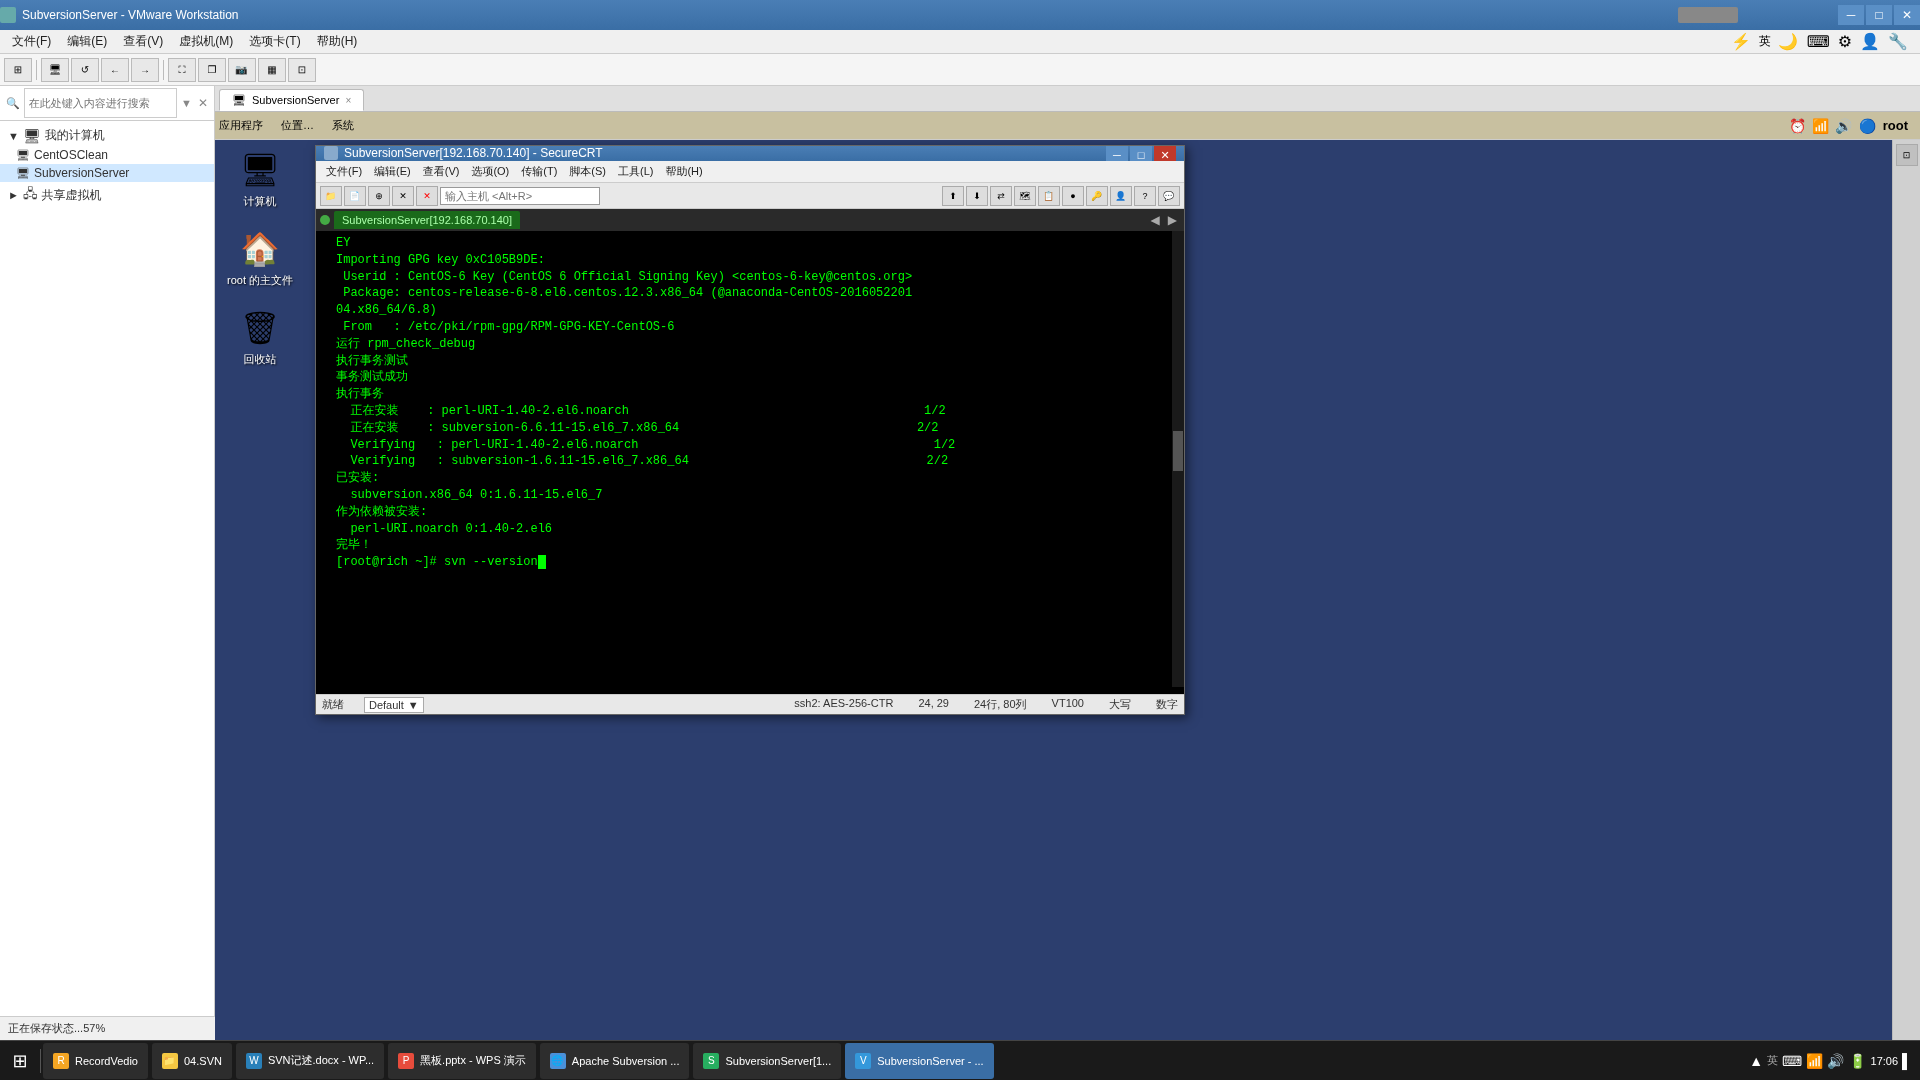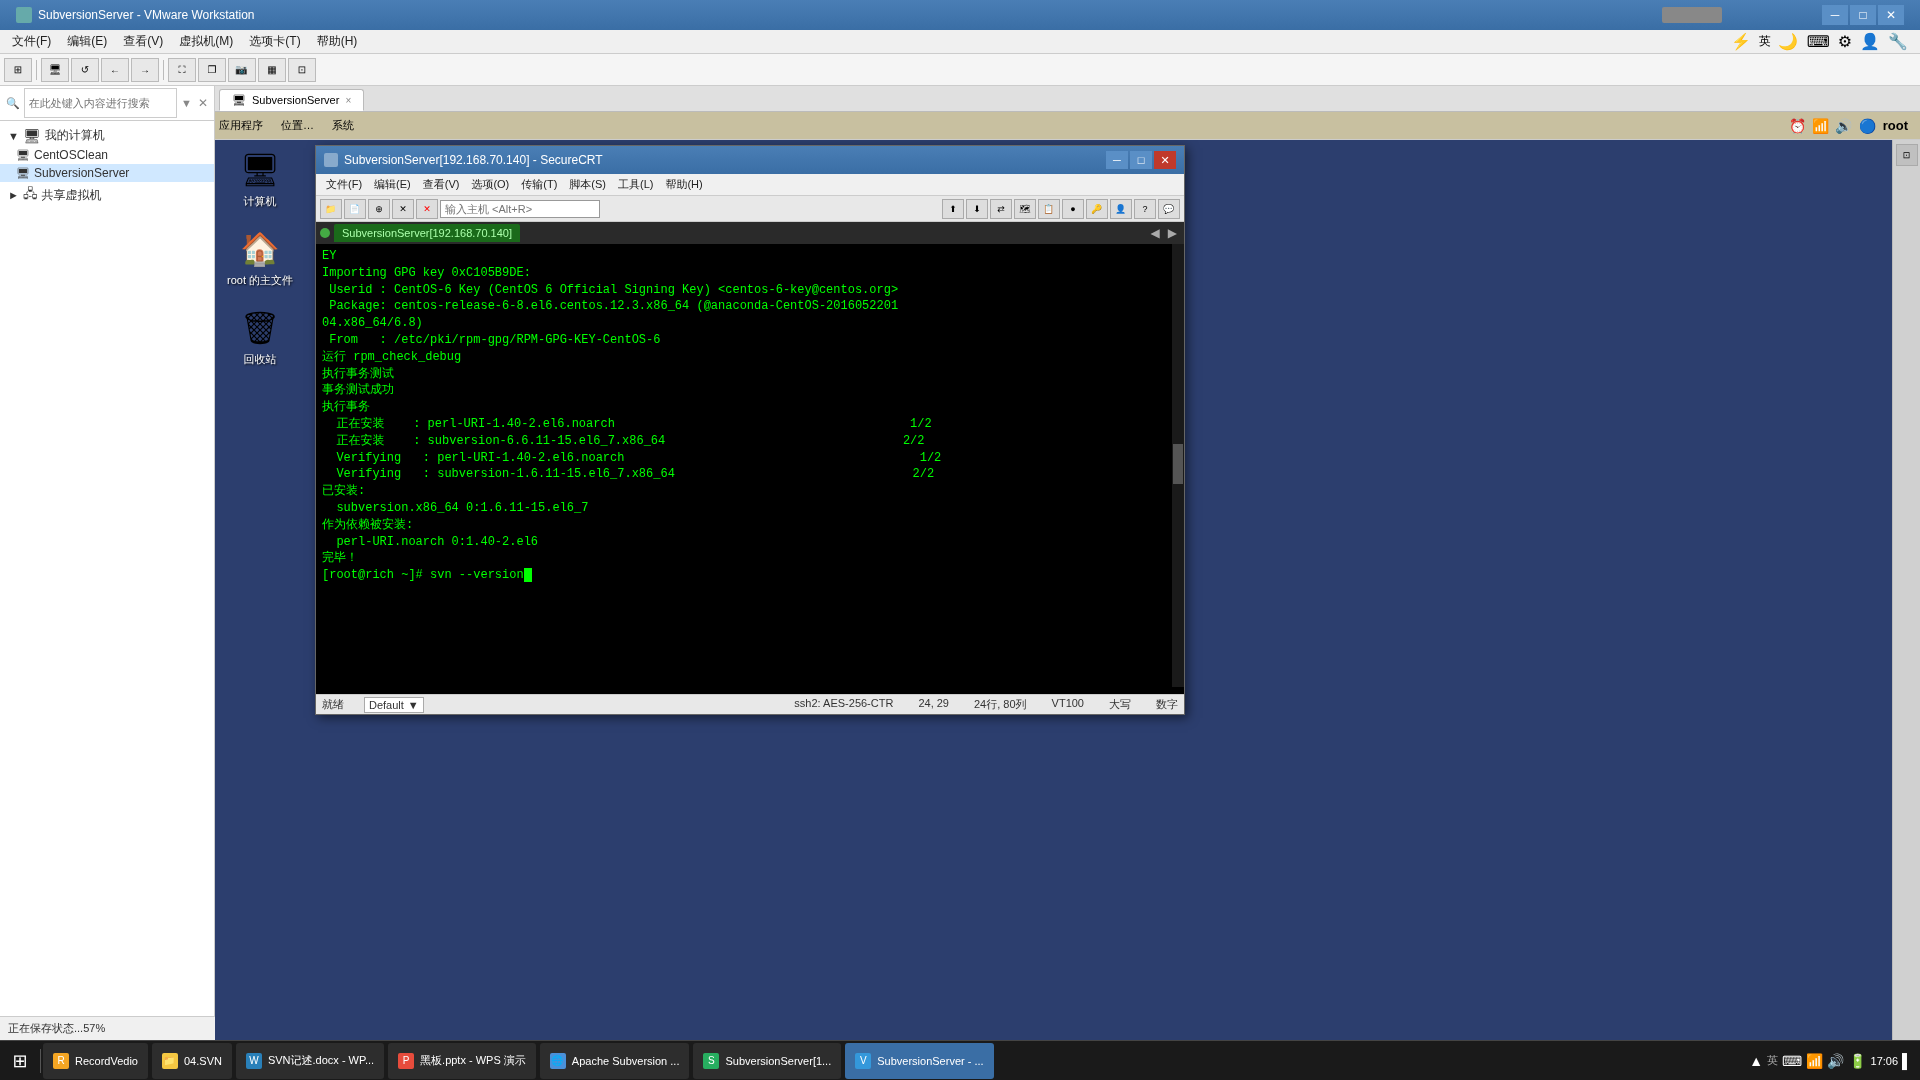--- a/index.html
+++ b/index.html
@@ -22,21 +22,21 @@
       display: flex;
       flex-direction: column;
     }
 
     
     .title-bar {
       height: 30px;
       background: linear-gradient(to bottom, #4a7eb5, #3a6ea5);
       display: flex;
       align-items: center;
-      padding: 0 16px;
+      padding: 0 0;
       color: white;
       font-size: 12px;
       flex-shrink: 0;
     }
     .title-bar-icon {
       width: 16px;
       height: 16px;
       background: #6aa;
       border-radius: 2px;
       margin-right: 6px;
@@ -245,24 +245,23 @@
       left: 100px;
       width: 870px;
       height: 570px;
       background: #000;
       border: 1px solid #666;
       display: flex;
       flex-direction: column;
       box-shadow: 3px 3px 10px rgba(0,0,0,0.5);
     }
     .securecrt-title {
-      height: 28px;
+      height: 15px;
       background: linear-gradient(to bottom, #4a7eb5, #3a6ea5);
       display: flex;
-      align-items: center;
       padding: 0 8px;
       color: white;
       font-size: 12px;
       flex-shrink: 0;
     }
     .securecrt-title-icon {
       width: 14px;
       height: 14px;
       background: #88aacc;
       border-radius: 2px;
@@ -373,21 +372,21 @@
     .terminal-area {
       flex: 1;
       background: #000;
       overflow: hidden;
       position: relative;
       display: flex;
       flex-direction: column;
     }
     .terminal-content {
       flex: 1;
-      padding: 4px 6px;
+      padding: 4px 20px;
       font-family: 'Courier New', 'Consolas', monospace;
       font-size: 12px;
       color: #00ff00;
       overflow: hidden;
       line-height: 1.4;
     }
     .terminal-line {
       white-space: pre;
       display: block;
     }

